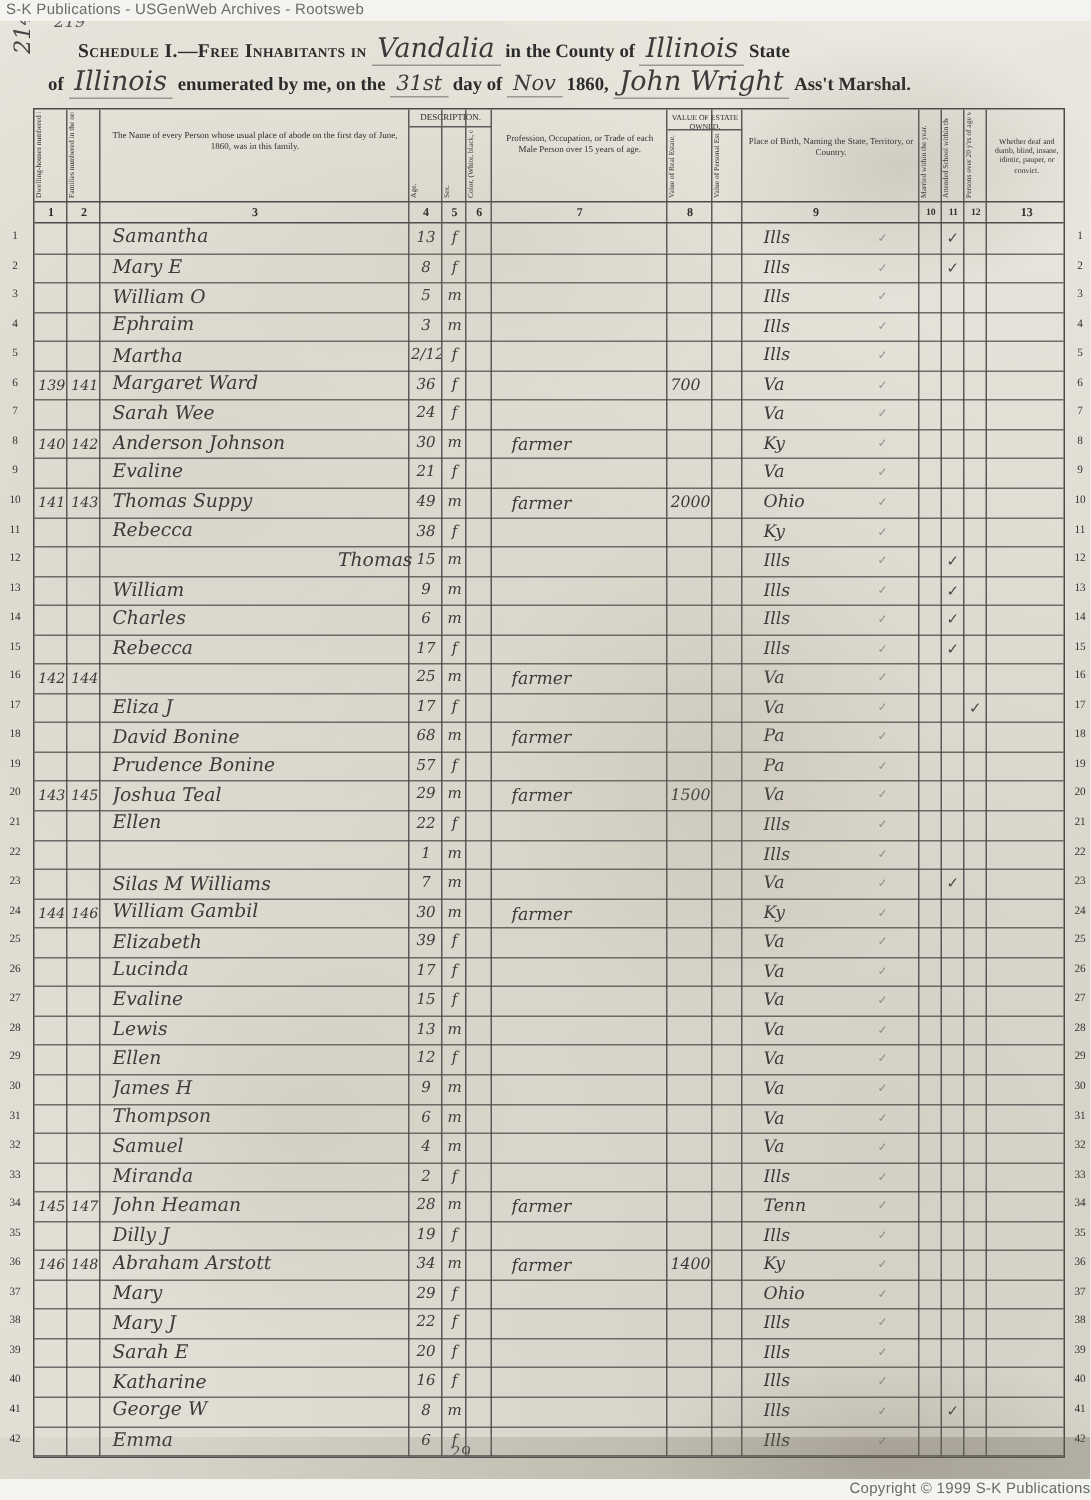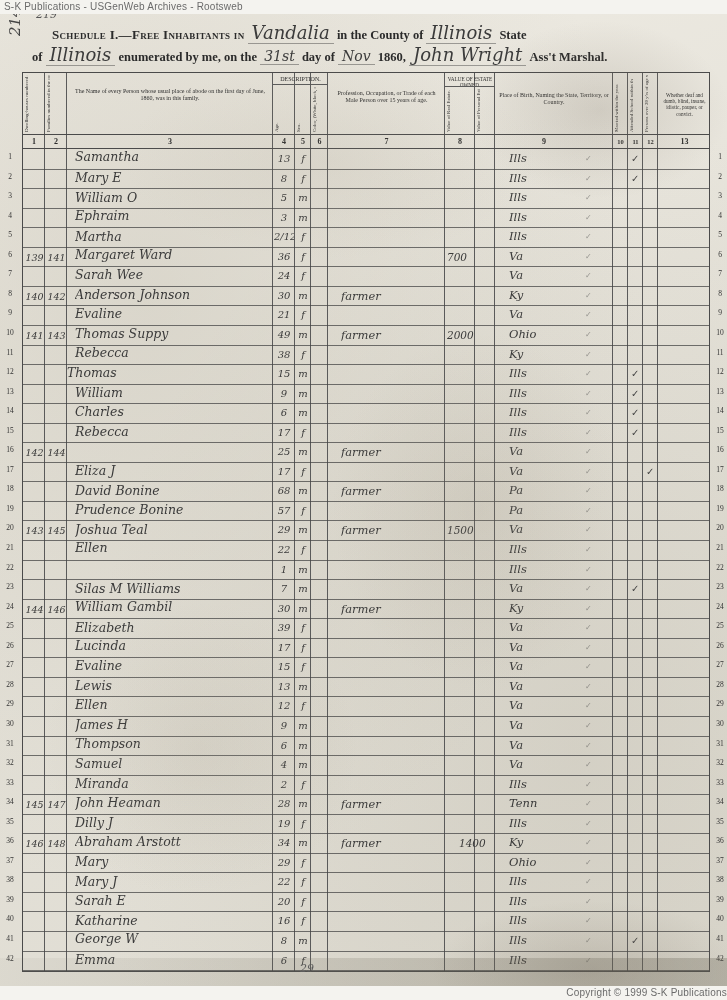--- a/index.html
+++ b/index.html
@@ -413,21 +413,21 @@
         <div class="hw val" style="left: 424px; width: 46px; top: 179.95px; text-align: left;">2000</div>
         <div class="hw birth" style="left: 486px; width: 100px; top: 177.95px;">Ohio</div>
         <div class="tick" style="left: 562px; top: 180.95px; opacity: 0.5; font-size: 8px;">✓</div>
         <div class="rowline" style="top: 215.05px;"></div>
         <div class="hw name" style="left: 52px; width: 196px; top: 195.9px;">Rebecca</div>
         <div class="hw num" style="left: 251px; width: 20px; top: 199.5px; text-align: center;">38</div>
         <div class="hw sm" style="left: 273px; width: 14px; top: 199.5px; text-align: center;">f</div>
         <div class="hw birth" style="left: 486px; width: 100px; top: 197.5px;">Ky</div>
         <div class="tick" style="left: 562px; top: 200.5px; opacity: 0.5; font-size: 8px;">✓</div>
         <div class="rowline" style="top: 234.6px;"></div>
-        <div class="hw name" style="left: 44px; width: 196px; top: 216.05px;">Thomas</div>
+        <div class="hw name" style="left: 56px; width: 196px; top: 216.05px; text-align: right;">Thomas</div>
         <div class="hw num" style="left: 251px; width: 20px; top: 219.05px; text-align: center;">15</div>
         <div class="hw sm" style="left: 273px; width: 14px; top: 219.05px; text-align: center;">m</div>
         <div class="hw birth" style="left: 486px; width: 100px; top: 217.05px;">Ills</div>
         <div class="tick" style="left: 608px; top: 219.05px;">✓</div>
         <div class="tick" style="left: 562px; top: 220.05px; opacity: 0.5; font-size: 8px;">✓</div>
         <div class="rowline" style="top: 254.15px;"></div>
         <div class="hw name" style="left: 52px; width: 196px; top: 236.2px;">William</div>
         <div class="hw num" style="left: 251px; width: 20px; top: 238.6px; text-align: center;">9</div>
         <div class="hw sm" style="left: 273px; width: 14px; top: 238.6px; text-align: center;">m</div>
         <div class="hw birth" style="left: 486px; width: 100px; top: 236.6px;">Ills</div>
@@ -581,21 +581,21 @@
         <div class="hw sm" style="left: 273px; width: 14px; top: 668.7px; text-align: center;">f</div>
         <div class="hw birth" style="left: 486px; width: 100px; top: 666.7px;">Ills</div>
         <div class="tick" style="left: 562px; top: 669.7px; opacity: 0.5; font-size: 8px;">✓</div>
         <div class="rowline" style="top: 703.8px;"></div>
         <div class="hw dw" style="left: 1px; width: 21px; top: 689.25px; text-align: center;">146</div>
         <div class="hw dw" style="left: 23px; width: 21px; top: 689.25px; text-align: center;">148</div>
         <div class="hw name" style="left: 52px; width: 196px; top: 684.65px;">Abraham Arstott</div>
         <div class="hw num" style="left: 251px; width: 20px; top: 688.25px; text-align: center;">34</div>
         <div class="hw sm" style="left: 273px; width: 14px; top: 688.25px; text-align: center;">m</div>
         <div class="hw occ" style="left: 318px; width: 100px; top: 687.25px;">farmer</div>
-        <div class="hw val" style="left: 424px; width: 46px; top: 688.25px; text-align: left; margin-left: 12px;">1400</div>
+        <div class="hw val" style="left: 424px; width: 46px; top: 688.25px; text-align: left;">1400</div>
         <div class="hw birth" style="left: 486px; width: 100px; top: 686.25px;">Ky</div>
         <div class="tick" style="left: 562px; top: 689.25px; opacity: 0.5; font-size: 8px;">✓</div>
         <div class="rowline" style="top: 723.35px;"></div>
         <div class="hw name" style="left: 52px; width: 196px; top: 704.8px;">Mary</div>
         <div class="hw num" style="left: 251px; width: 20px; top: 707.8px; text-align: center;">29</div>
         <div class="hw sm" style="left: 273px; width: 14px; top: 707.8px; text-align: center;">f</div>
         <div class="hw birth" style="left: 486px; width: 100px; top: 705.8px;">Ohio</div>
         <div class="tick" style="left: 562px; top: 708.8px; opacity: 0.5; font-size: 8px;">✓</div>
         <div class="rowline" style="top: 742.9px;"></div>
         <div class="hw name" style="left: 52px; width: 196px; top: 724.95px;">Mary J</div>

